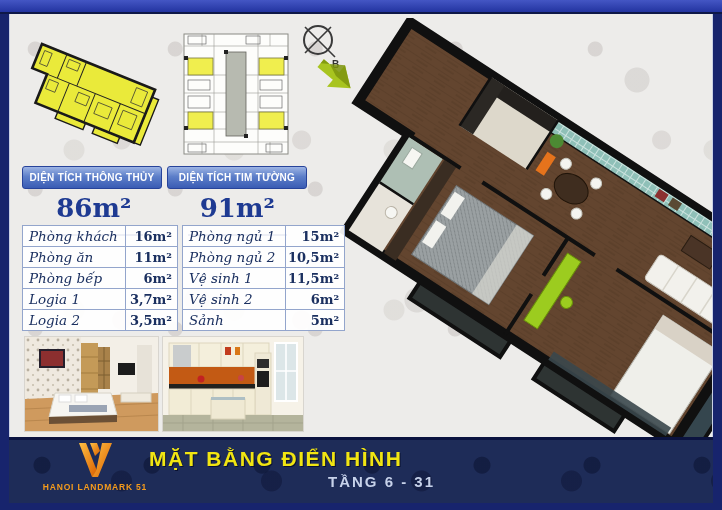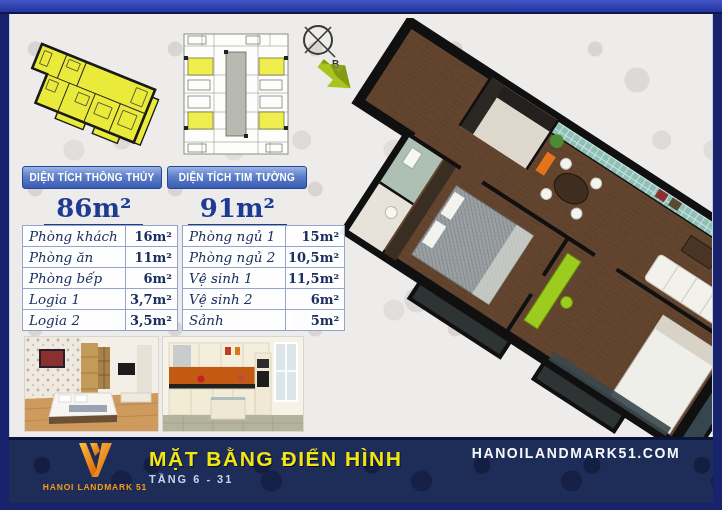--- a/index.html
+++ b/index.html
@@ -18,21 +18,21 @@
     background-size:140px 140px,180px 180px,220px 220px,160px 160px;}
   .abs{position:absolute;}
   
   .hdr-row{left:12px;top:152px;display:flex;gap:5px;}
   .hdr-bar{width:140px;height:23px;border-radius:3px;box-sizing:border-box;
     background:linear-gradient(#9db4e4 0%,#5d7fc9 45%,#3a5cb4 100%);
     border:1px solid #27439a;color:#fff;font-weight:bold;font-size:10px;letter-spacing:.3px;
     display:flex;align-items:center;justify-content:center;white-space:nowrap;}
   .val-row{left:12px;top:179px;width:287px;display:flex;}
   .val-cell{width:50%;text-align:center;font:bold 26px "DejaVu Serif",serif;color:#1e3a92;}
-  .val-cell span{display:inline-block;border-bottom:2px solid #1e3a92;padding:0 12px 1px;}
+  .val-cell span{display:inline-block;border-bottom:2px solid #1e3a92;padding:0 12px 11px;}
   
   .tbl-row{left:12px;top:211px;display:flex;gap:4px;}
   table.rt{border-collapse:collapse;background:rgba(255,255,255,.92);}
   table.rt td{border:1px solid #93a5cc;height:20px;font-family:"DejaVu Serif",serif;
     color:#1b3060;white-space:nowrap;}
   td.rn{width:94px;padding:0 2px 0 6px;font-size:13.5px;font-style:italic;}
   td.ra{width:44px;padding:0 5px 0 2px;font-size:13px;font-weight:bold;text-align:right;}
   
   .photos{left:14px;top:322px;display:flex;gap:3px;}
   .photo{border:1px solid #d8d5cf;background:#fff;line-height:0;}
@@ -42,21 +42,21 @@
     background:
       radial-gradient(circle at 30% 40%, rgba(12,20,52,.6) 0 8px, rgba(12,20,52,0) 9px),
       radial-gradient(circle at 75% 65%, rgba(14,22,56,.55) 0 10px, rgba(14,22,56,0) 11px),
       #1e2c58;
     background-size:110px 63px,150px 63px;}
   .logo-block{left:26px;top:3px;width:120px;text-align:center;}
   .logo-text{font-size:8.5px;font-weight:bold;color:#f59b1c;letter-spacing:.8px;margin-top:1px;}
   .title-block{left:140px;top:7px;width:320px;}
   .plan-title{font-size:21px;font-weight:bold;color:#f1e512;letter-spacing:1.5px;white-space:nowrap;
     text-shadow:1px 1px 0 #0a1130;}
-  .floor-range{font-size:11px;font-weight:bold;color:#c7d2ea;letter-spacing:2px;
+  .floor-range{font-size:15px;font-weight:bold;color:#c7d2ea;letter-spacing:2px;text-align:right;
     padding-right:34px;margin-top:2px;}
   .phone-block{right:16px;top:4px;width:242px;text-align:center;}
   .phone-panel{display:inline-block;background:rgba(9,14,38,.5);border-radius:6px;padding:0 14px 1px;}
   .phone-num{font:bold 28px "DejaVu Serif",serif;color:#ffd91e;
     text-shadow:1.5px 1.5px 0 #10102a,-1px -1px 0 #10102a;white-space:nowrap;}
   .website{font-size:14px;font-weight:bold;color:#f5f7fb;letter-spacing:1.6px;margin-top:1px;}
 </style>
 </head>
 <body>
 
@@ -322,16 +322,15 @@
         <polygon points="19,0 26,0 29,8 24,13" fill="url(#lg)"></polygon>
         <polygon points="31,0 41,0 27,34 21,34 25,28" fill="url(#lg)"></polygon>
       </svg>
       <div class="logo-text">HANOI LANDMARK 51</div>
     </div>
     <div class="abs title-block">
       <div class="plan-title">MẶT BẰNG ĐIỂN HÌNH</div>
       <div class="floor-range">TẦNG 6 - 31</div>
     </div>
     <div class="abs phone-block">
-      <div class="website">HANOILANDMARK51.COM</div>
     </div>
   </div>
 </div>
 
 </body></html>

